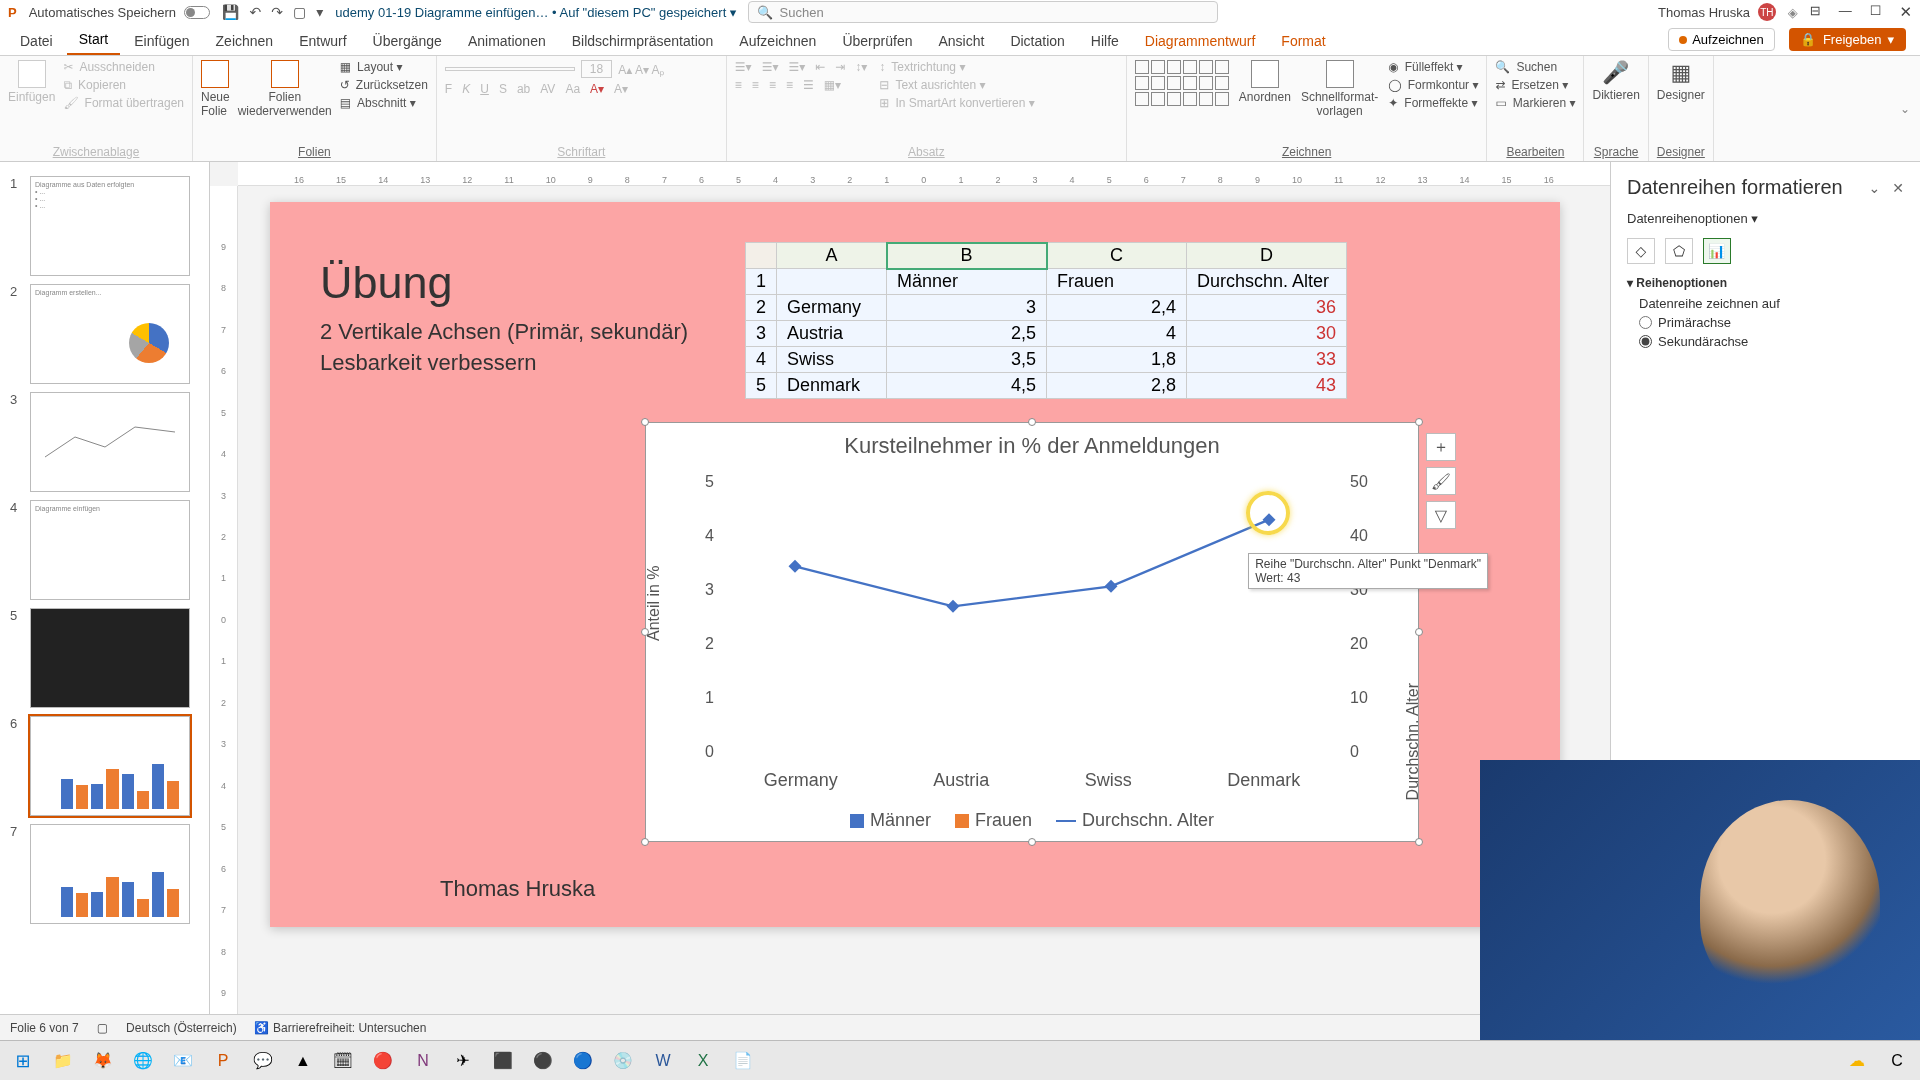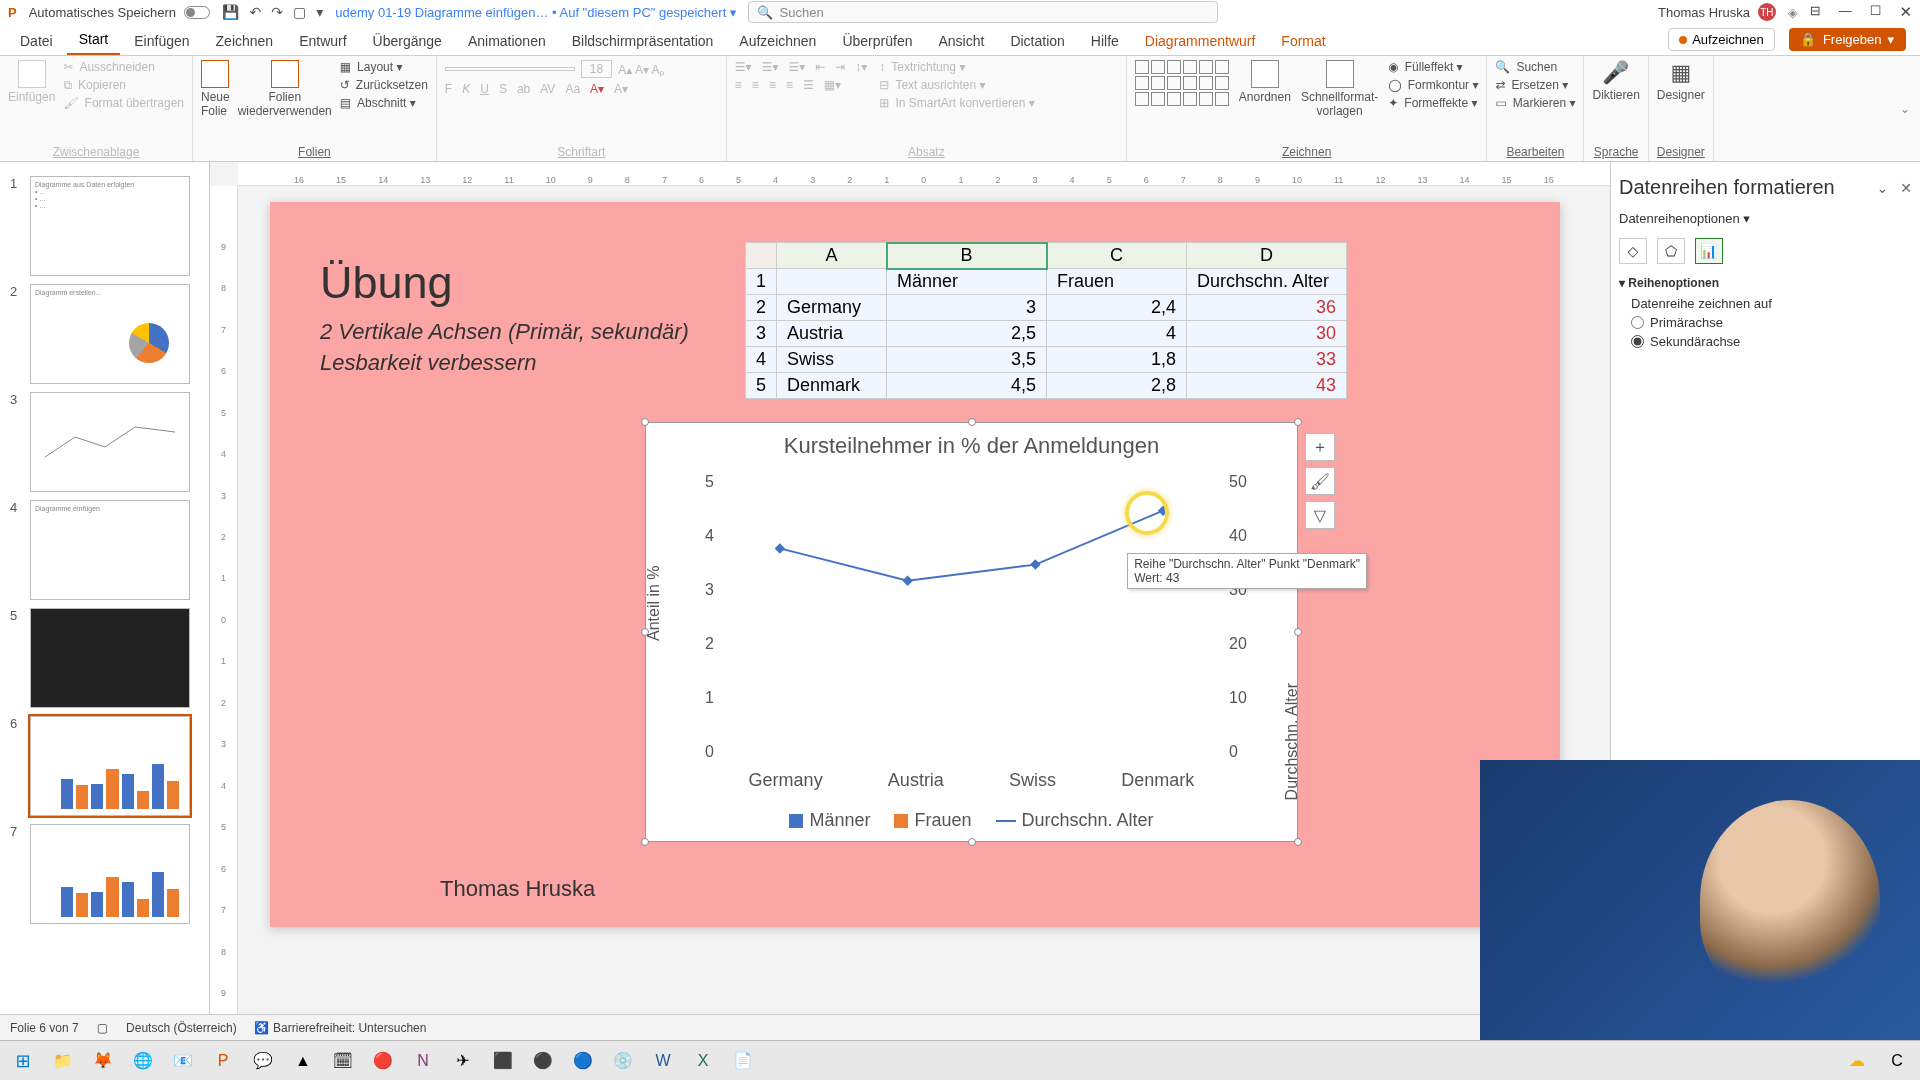--- a/index.html
+++ b/index.html
@@ -6,21 +6,21 @@
 body { background: #fff; width: 1920px; height: 1080px; overflow: hidden; position: relative; }
 
 
 .titlebar { height: 24px; background: #fff; display: flex; align-items: center; padding: 0 8px; font-size: 13px; color: #444; gap: 12px; }
 .titlebar .spacer { flex: 1; }
 .titlebar .autosave { display: flex; align-items: center; gap: 8px; }
 .titlebar .toggle { width: 26px; height: 13px; border: 1px solid #888; border-radius: 7px; position: relative; }
 .titlebar .toggle::after { content:""; position:absolute; width:9px; height:9px; border-radius:50%; background:#888; top:1px; left:1px; }
 .titlebar .qat { display:flex; gap:10px; }
 .titlebar .qat span { font-size:14px; color:#555; }
-.titlebar .filename { color:#3b82f6; }
+.titlebar .filename { color:#0c4a6e; }
 .titlebar .search { display:flex; align-items:center; width:470px; height:22px; border:1px solid #ccc; border-radius:4px; padding:0 8px; gap:6px; color:#888; background:#fafafa; }
 .titlebar .user { display:flex; align-items:center; gap:8px; font-size:13px; }
 .titlebar .user .avatar { width:18px; height:18px; border-radius:50%; background:#c44; color:#fff; font-size:10px; display:flex; align-items:center; justify-content:center; }
 .titlebar .wincontrols { display:flex; gap:18px; color:#444; font-size:13px; }
 .titlebar .wincontrols span:last-child { font-size:15px; }
 
 
 .ribbon-tabs { height: 32px; display:flex; align-items:flex-end; padding:0 8px; font-size:14px; border-bottom:1px solid #d0d0d0; gap:2px; }
 .ribbon-tabs .tab { padding:6px 12px; color:#444; cursor:pointer; }
 .ribbon-tabs .tab.active { border-bottom:2px solid #d35400; color:#000; }
@@ -52,35 +52,35 @@
 .thumb-item.active .prev { outline:2px solid #d35400; }
 .thumb-item .prev.dark { background:#222; }
 
 .canvas-wrap { flex:1; background:#f3f3f3; position:relative; overflow:hidden; }
 .ruler-h { position:absolute; top:0; left:28px; right:0; height:24px; background:#fff; border-bottom:1px solid #ddd; font-size:9px; color:#888; display:flex; align-items:flex-end; justify-content:space-around; padding:0 40px; }
 .ruler-v { position:absolute; top:24px; left:0; width:28px; bottom:0; background:#fff; border-right:1px solid #ddd; font-size:9px; color:#888; display:flex; flex-direction:column; align-items:center; justify-content:space-around; padding:40px 0; }
 .slide { position:absolute; top:40px; left:60px; width:1290px; height:725px; background:#fca5a5; box-shadow:0 2px 10px rgba(0,0,0,.2); }
 
 
 .slide h1 { font-size:45px; font-weight:400; color:#333; position:absolute; top:55px; left:50px; }
-.slide .sub { font-size:22px; color:#333; position:absolute; top:115px; left:50px; line-height:1.4;font-style:italic; }
+.slide .sub { font-size:22px; color:#333; position:absolute; top:115px; left:50px; line-height:1.4; }
 .slide .footer-name { position:absolute; bottom:25px; left:170px; font-size:22px; color:#333; }
 
 
 .data-table { position:absolute; top:40px; left:475px; border:1px solid #bbb; font-size:18px; border-collapse:collapse; }
 .data-table th, .data-table td { border:1px solid #ccc; padding:2px 10px; height:26px; }
 .data-table th { background:#eef3e8; font-weight:400; text-align:center; }
 .data-table .rowh { background:#f3efe8; text-align:center; width:28px; }
 .data-table .colh-b { outline:2px solid #4a7; outline-offset:-1px; }
 .data-table td.num { text-align:right; }
 .data-table tr.sel td { background:#f0f6ff; }
 .data-table td.colD { color:#c33; }
 
 
-.chart-box { position:absolute; top:220px; left:375px; width:653px; height:420px; border:1px solid #999; background:#fff; }
+.chart-box { position:absolute; top:220px; left:375px; width:774px; height:420px; border:1px solid #999; background:#fff; }
 .chart-box .handle { position:absolute; width:8px; height:8px; background:#fff; border:1px solid #888; border-radius:50%; }
 .chart-box .h-tl{top:-5px;left:-5px}.chart-box .h-tm{top:-5px;left:50%;margin-left:-4px}.chart-box .h-tr{top:-5px;right:-5px}
 .chart-box .h-ml{top:50%;left:-5px;margin-top:-4px}.chart-box .h-mr{top:50%;right:-5px;margin-top:-4px}
 .chart-box .h-bl{bottom:-5px;left:-5px}.chart-box .h-bm{bottom:-5px;left:50%;margin-left:-4px}.chart-box .h-br{bottom:-5px;right:-5px}
 .chart-title { text-align:center; font-size:22px; color:#555; padding-top:10px; }
 .plot { position:absolute; top:50px; left:70px; right:70px; bottom:80px; }
 .y1-axis { position:absolute; left:40px; top:50px; bottom:80px; width:28px; display:flex; flex-direction:column; justify-content:space-between; text-align:right; font-size:16px; color:#555; }
 .y2-axis { position:absolute; right:40px; top:50px; bottom:80px; width:28px; display:flex; flex-direction:column; justify-content:space-between; text-align:left; font-size:16px; color:#555; }
 .y1-label { position:absolute; left:8px; top:50%; transform:rotate(-90deg); transform-origin:left; font-size:16px; color:#555; white-space:nowrap; }
 .y2-label { position:absolute; right:5px; top:60%; transform:rotate(-90deg); transform-origin:right; font-size:16px; color:#555; white-space:nowrap; }
@@ -94,21 +94,21 @@
 .legend .sw { display:inline-block; width:14px; height:14px; margin-right:6px; vertical-align:middle; }
 .legend .sw.m{background:#4472c4}.legend .sw.f{background:#ed7d31}
 .legend .ln { display:inline-block; width:20px; height:2px; background:#4472c4; vertical-align:middle; margin-right:6px; }
 .line-svg { position:absolute; inset:0; }
 .highlight-ring { position:absolute; width:44px; height:44px; border:4px solid #f7d94c; border-radius:50%; box-shadow:0 0 6px rgba(247,217,76,.8); }
 .tooltip { position:absolute; background:#fff; border:1px solid #aaa; font-size:12px; padding:3px 6px; color:#444; white-space:nowrap; box-shadow:2px 2px 3px rgba(0,0,0,.15); }
 .chart-tools { position:absolute; right:-38px; top:10px; display:flex; flex-direction:column; gap:6px; }
 .chart-tools div { width:30px; height:28px; border:1px solid #bbb; background:#fff; display:flex; align-items:center; justify-content:center; color:#555; font-size:16px; }
 
 
-.sidepane { width:310px; border-left:1px solid #ccc; background:#fff; padding:14px 8px; font-size:14px; color:#333; }
+.sidepane { width:310px; border-left:1px solid #ccc; background:#fff; padding:14px 16px; font-size:14px; color:#333; }
 .sidepane h2 { font-size:20px; font-weight:400; margin-bottom:12px; display:flex; justify-content:space-between; align-items:center; }
 .sidepane h2 .ctrls { font-size:14px; color:#666; display:flex; gap:12px; }
 .sidepane .opts { font-size:13px; margin-bottom:10px; }
 .sidepane .iconbar { display:flex; gap:10px; margin:12px 0; }
 .sidepane .iconbar span { width:28px; height:26px; border:1px solid #ccc; display:flex; align-items:center; justify-content:center; }
 .sidepane .iconbar span.active { border-color:#2a7a2a; background:#eef7ee; color:#d35400; }
 .sidepane .section-h { font-weight:600; margin:12px 0 6px; font-size:12px; }
 .sidepane .radio { display:flex; gap:6px; font-size:13px; margin:4px 0 4px 12px; }
 .sidepane .radio input { accent-color:#444; }
 

